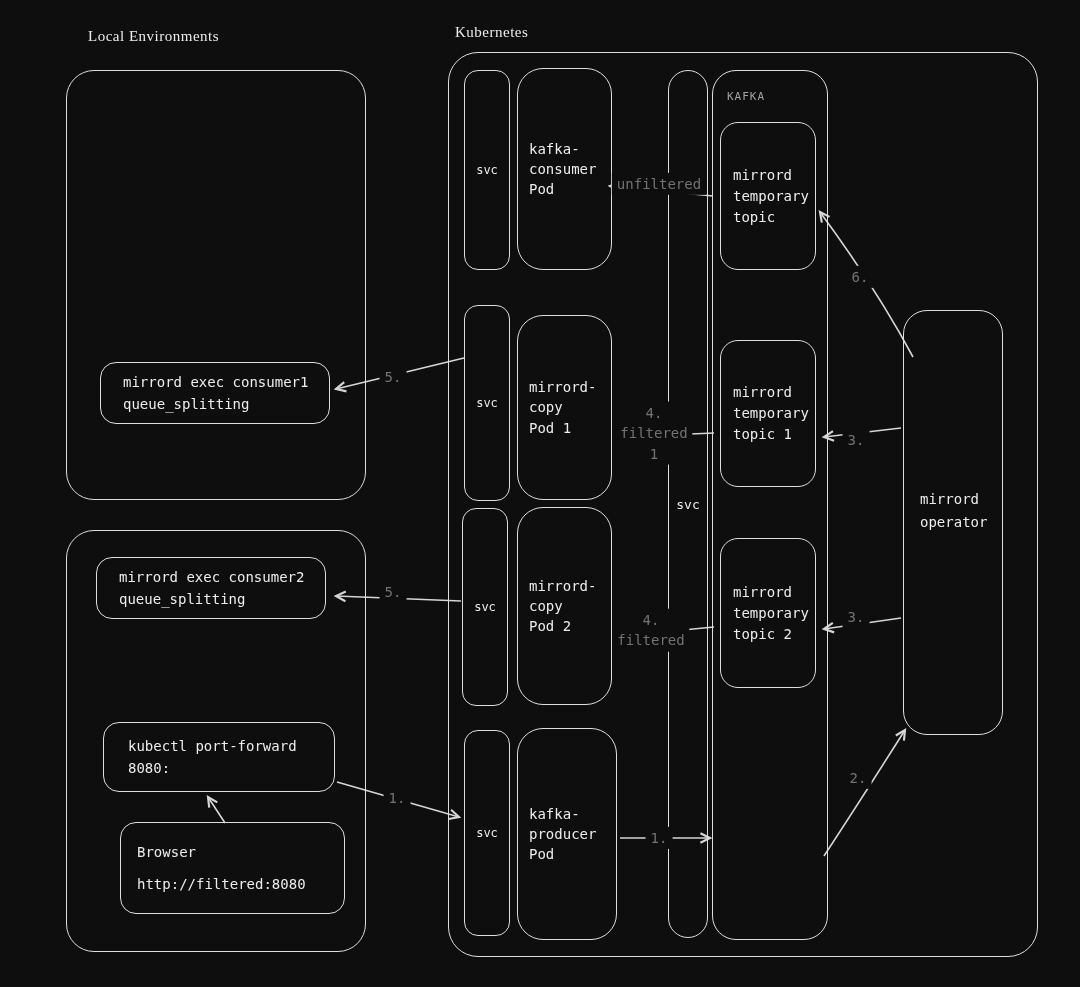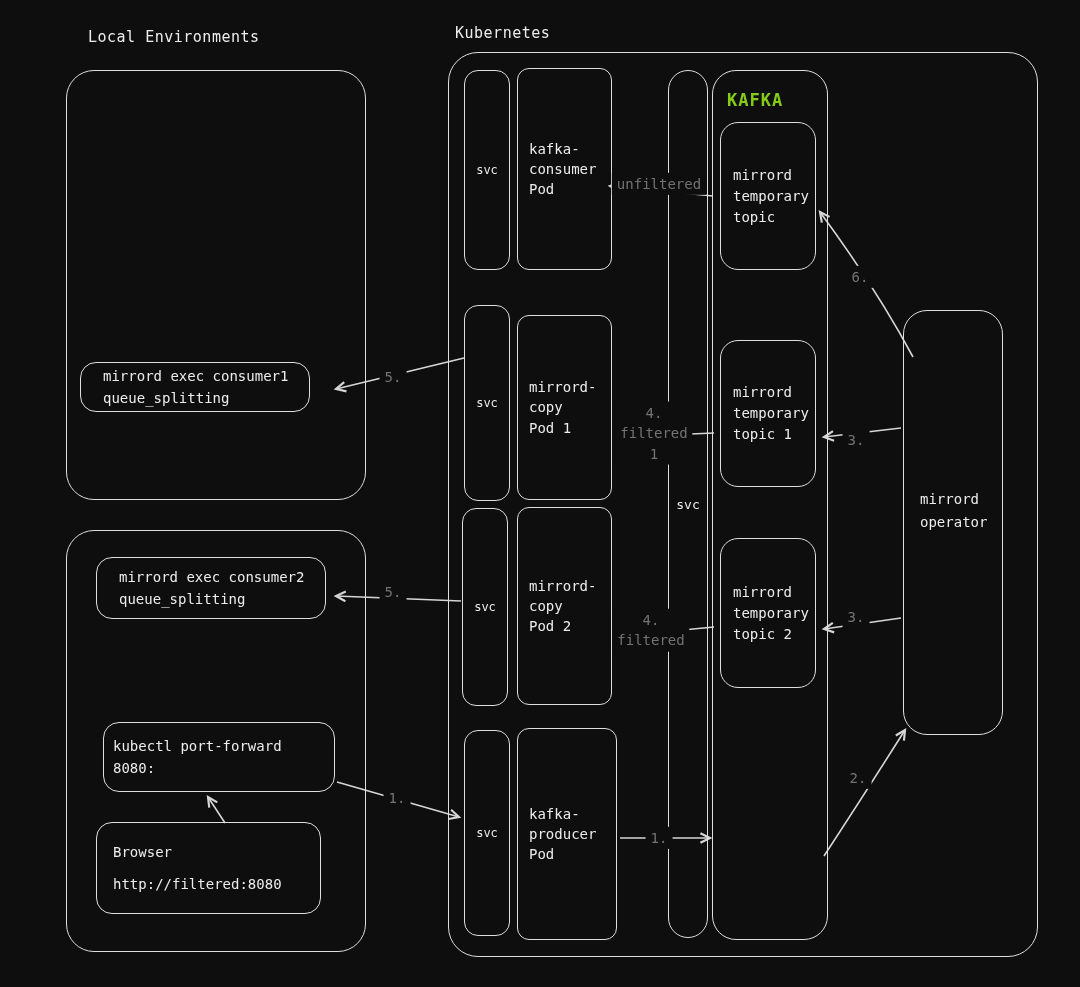--- a/index.html
+++ b/index.html
@@ -9,31 +9,31 @@
     position:relative; width:1080px; height:987px;
     background:#0e0e0e; overflow:hidden; color:#ececec;
   }
   svg.arrows { position:absolute; left:0; top:0; z-index:1; pointer-events:none; }
   .box {
     position:absolute; border:1.6px solid #dedede; background:transparent;
     display:flex; align-items:center; z-index:2; color:#ececec;
   }
   .pre { white-space:pre-line; }
   .section-label {
-    position:absolute; z-index:2; font-size:15px; letter-spacing:.5px; color:#ececec;
+    position:absolute; z-index:2; font-size:15px; letter-spacing:.5px; color:#ececec;font-family:Liberation Serif, serif;
   }
-  .kafka-label { position:absolute; z-index:2; font-size:17px; letter-spacing:1px; color:#84cc16;font-weight:bold; }
+  .kafka-label { position:absolute; z-index:2; font-size:11px; letter-spacing:1px; color:#a3a3a3; }
   .arrow-label {
     position:absolute; z-index:3; transform:translate(-50%,-50%);
     background:#0e0e0e; padding:1px 5px; font-size:14px; text-align:center;
     line-height:1.45; color:#737373; white-space:pre-line;
   }
   .svc-box { justify-content:center; font-size:12px; border-radius:14px; }
   .svc-tall { justify-content:center; font-size:13px; border-radius:20px; }
-  .pod { border-radius:12px; font-size:14px; line-height:1.45; padding-left:11px; }
+  .pod { border-radius:26px; font-size:14px; line-height:1.45; padding-left:11px; }
   .topic { border-radius:18px; font-size:14px; line-height:1.5; padding-left:12px; }
   .small-box { border-radius:16px; font-size:14px; line-height:1.6; padding-left:22px; }
   .container-box { border-radius:28px; }
   .operator { border-radius:24px; font-size:14px; line-height:1.6; padding-left:16px; padding-bottom:24px; }
   .browser { flex-direction:column; align-items:flex-start; justify-content:center;
              gap:16px; padding-left:16px; font-size:14px; border-radius:16px; }
 </style>
 </head>
 <body>
 
@@ -59,35 +59,35 @@
       <path d="M901 618 L824 629" marker-end="url(#arrow)"></path>
       <path d="M913 357 Q876 288 820 212" marker-end="url(#arrow)"></path>
     </g>
   </svg>
 
   <div class="section-label" style="left:88px;top:28px">Local Environments</div>
   <div class="section-label" style="left:455px;top:24px">Kubernetes</div>
   <div class="kafka-label" style="left:727px;top:90px">KAFKA</div>
 
   <div class="box container-box" style="left:66px;top:70px;width:300px;height:430px"></div>
-  <div class="box small-box" style="left:80px;top:362px;width:230px;height:50px">
+  <div class="box small-box" style="left:100px;top:362px;width:230px;height:62px">
     <span class="pre">mirrord exec consumer1
 queue_splitting</span>
   </div>
 
   <div class="box container-box" style="left:66px;top:530px;width:300px;height:422px"></div>
   <div class="box small-box" style="left:96px;top:557px;width:230px;height:62px">
     <span class="pre">mirrord exec consumer2
 queue_splitting</span>
   </div>
-  <div class="box small-box" style="left:103px;top:722px;width:232px;height:70px;padding-left:9px">
+  <div class="box small-box" style="left:103px;top:722px;width:232px;height:70px;padding-left:24px">
     <span class="pre">kubectl port-forward
 8080:</span>
   </div>
-  <div class="box browser" style="left:96px;top:822px;width:225px;height:92px">
+  <div class="box browser" style="left:120px;top:822px;width:225px;height:92px">
     <span>Browser</span>
     <span>http://filtered:8080</span>
   </div>
 
   <div class="box" style="left:448px;top:52px;width:590px;height:905px;border-radius:30px"></div>
 
   <div class="box svc-box" style="left:464px;top:70px;width:46px;height:200px">
     <span>svc</span>
   </div>
   <div class="box pod" style="left:517px;top:68px;width:95px;height:202px">

